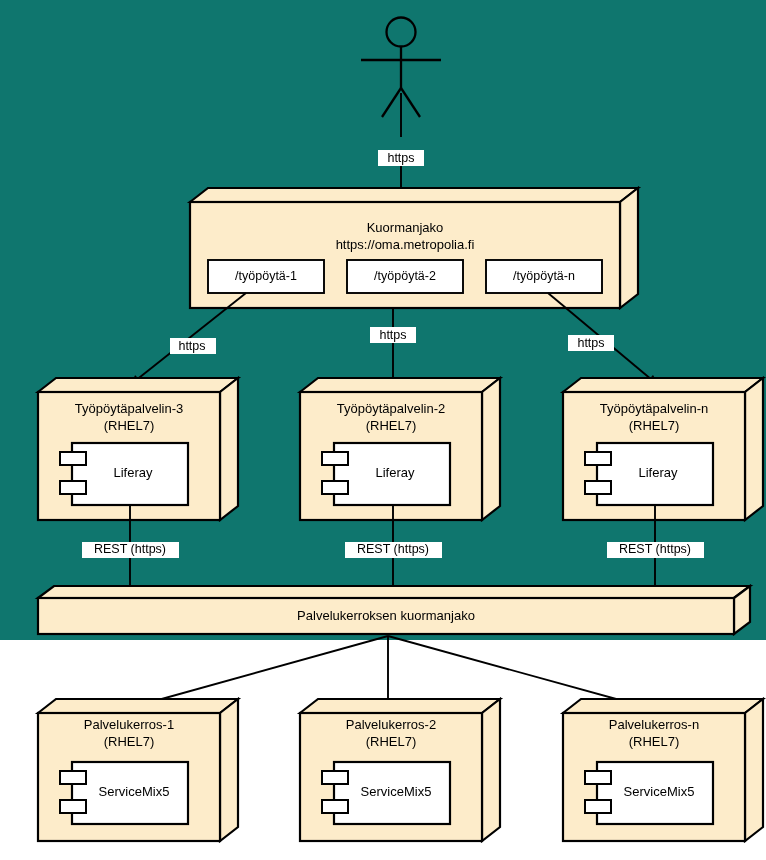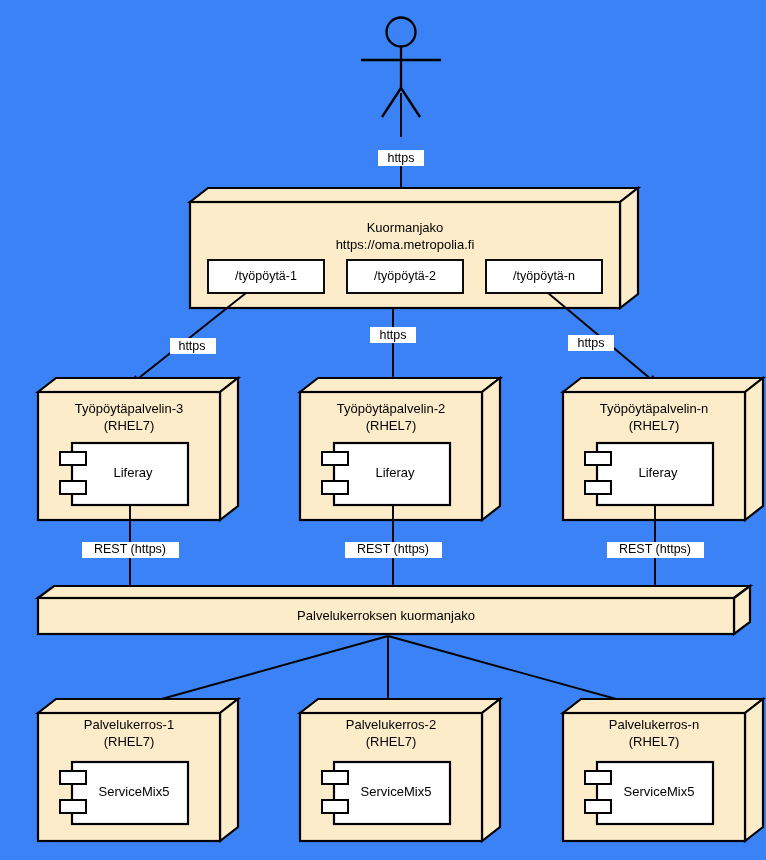--- a/index.html
+++ b/index.html
@@ -9,22 +9,22 @@
   }
   body {
     width: 766px;
     height: 860px;
     font-family: "Liberation Sans", sans-serif;
     overflow: hidden;
   }
   #diagram-root {
     position: relative;
     width: 766px;
-    height: 860px;
-    background: #3b82f6;
+    height: 640px;
+    background: #0f766e;
   }
   svg#uml-canvas {
     display: block;
     width: 766px;
     height: 860px;
   }
   .node-face {
     fill: #fdecca;
     stroke: #000000;
     stroke-width: 2.2;

